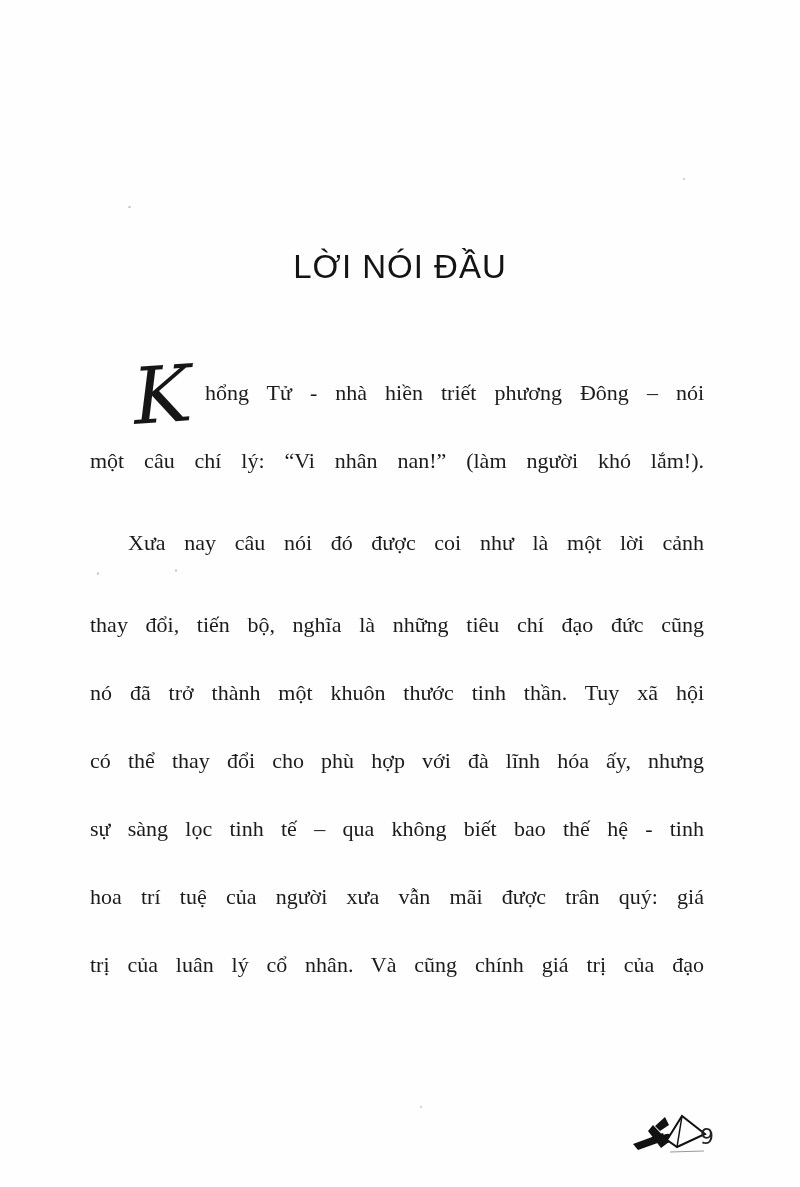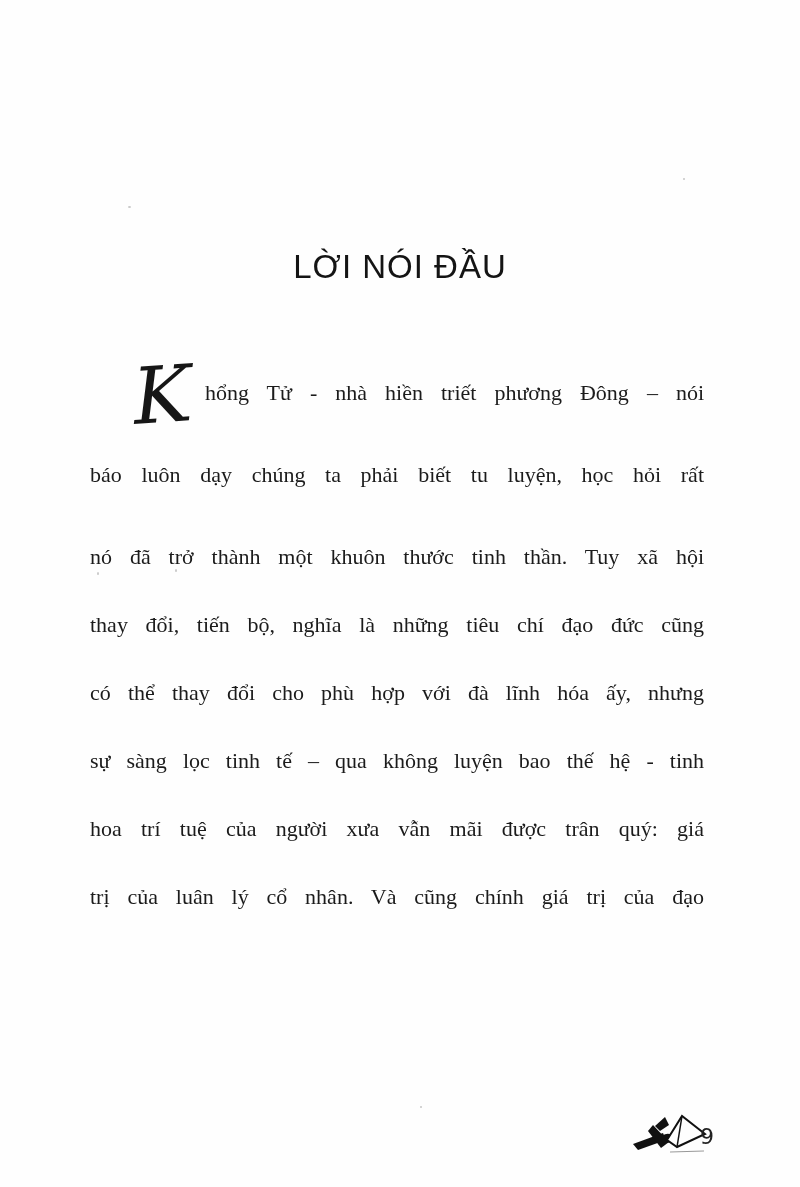--- a/index.html
+++ b/index.html
@@ -79,31 +79,32 @@
 <div class="page">
 
   <h1 class="title">LỜI NÓI ĐẦU</h1>
 
   <span class="dropcap">K</span>
 
   <div class="body-text">
 
     <p class="para">
       <span class="line just dropgap">hổng Tử - nhà hiền triết phương Đông – nói</span>
+      <span class="line just">một câu chí lý: “Vi nhân nan!” (làm người khó lắm!).</span>
     </p>
 
     <p class="para">
-      <span class="line just">báo luôn dạy chúng ta phải biết tu luyện, học hỏi rất</span>
+      <span class="line just indent">Xưa nay câu nói đó được coi như là một lời cảnh</span>
     </p>
 
     <p class="para">
+      <span class="line just">thay đổi, tiến bộ, nghĩa là những tiêu chí đạo đức cũng</span>
       <span class="line just">nó đã trở thành một khuôn thước tinh thần. Tuy xã hội</span>
-      <span class="line just">thay đổi, tiến bộ, nghĩa là những tiêu chí đạo đức cũng</span>
       <span class="line just">có thể thay đổi cho phù hợp với đà lĩnh hóa ấy, nhưng</span>
-      <span class="line just">sự sàng lọc tinh tế – qua không luyện bao thế hệ - tinh</span>
+      <span class="line just">sự sàng lọc tinh tế – qua không biết bao thế hệ - tinh</span>
       <span class="line just">hoa trí tuệ của người xưa vẫn mãi được trân quý: giá</span>
       <span class="line just">trị của luân lý cổ nhân. Và cũng chính giá trị của đạo</span>
 
     </p>
 
   </div>
 
   <svg class="footer-ornament" viewBox="0 0 80 44" xmlns="http://www.w3.org/2000/svg" aria-hidden="true">
 
     <path d="M1,32 L31,21 L34,28 L6,38 Z" fill="#111"></path>

